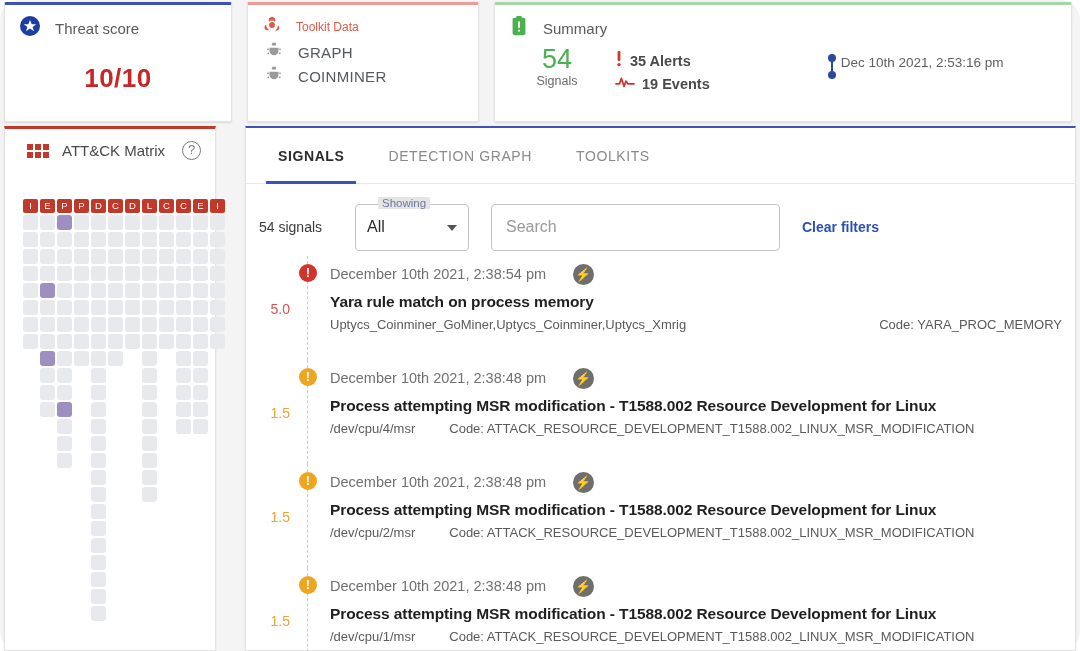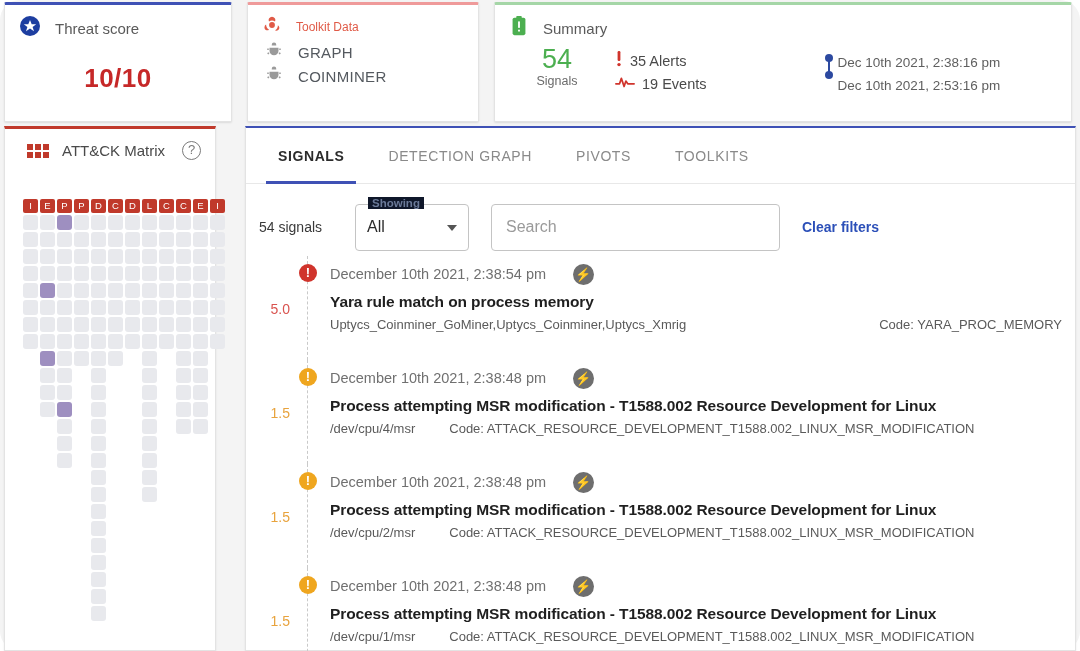--- a/index.html
+++ b/index.html
@@ -33,21 +33,21 @@
   .threat-score { text-align: center; font-size: 26px; font-weight: bold; color: #c62828; margin-top: 22px; letter-spacing: .5px; }
 
   .toolkit-item { display: flex; align-items: center; gap: 15px; padding: 2px 0 0 17px; }
   .toolkit-item .tk-label { font-size: 15px; color: #54595f; letter-spacing: .3px; }
 
   
   .summary-body { display: flex; align-items: flex-start; padding: 4px 0 0 16px; }
   .sum-signals { width: 92px; text-align: center; }
   .sum-signals .num { font-size: 27px; color: #4caf50; line-height: 1.05; }
   .sum-signals .lbl { font-size: 12.5px; color: #6b6b6b; margin-top: 1px; }
-  .sum-counts { margin-left: 12px; padding-top: 4px; }
+  .sum-counts { margin-left: 12px; padding-top: 4px; font-weight: bold; }
   .sum-line { display: flex; align-items: center; gap: 7px; height: 23px; }
   .sum-line .txt { font-size: 14.5px; color: #4a4a4a; }
   .sum-times { margin-left: 118px; padding-top: 6px; position: relative; }
   .time-line { display: flex; align-items: center; gap: 8px; height: 23px; }
   .time-line .txt { font-size: 13.5px; color: #5f5f5f; }
   .dot-col { position: absolute; left: 0px; top: 9px; width: 9px; height: 25px; }
   .dot { width: 8px; height: 8px; border-radius: 50%; background: #2c49a0; position: absolute; left: 0; }
   .dot.top { top: 0; } .dot.bot { top: 17px; }
   .dot-stem { position: absolute; left: 3px; top: 4px; width: 2px; height: 17px; background: #2c49a0; }
   .time-texts { margin-left: 13px; }
@@ -91,22 +91,22 @@
   .tab.active:after { content: ""; position: absolute; left: 10px; right: 10px; bottom: 0; height: 3px; background: #3f51b5; }
 
   
   .filter-bar { display: flex; align-items: center; padding: 14px 0 0 13px; height: 72px; }
   .signals-count { font-size: 14px; color: #3a3a3a; width: 92px; }
   .select-box {
     position: relative; width: 114px; height: 47px; border: 1px solid #c4c4c4; border-radius: 4px;
     margin-left: 4px; display: flex; align-items: center; padding: 0 11px; cursor: pointer;
   }
   .select-box .legend {
-    position: absolute; top: -8px; left: 12px; background: #0f172a; padding: 0 4px;
-    font-size: 11.5px; color: #6b7a99; font-weight: bold;
+    position: absolute; top: -8px; left: 22px; background: #e5e5e5; padding: 0 4px;
+    font-size: 11.5px; color: #6b7a99;
   }
   .select-value { font-size: 16px; color: #2b2b2b; }
   .caret { position: absolute; right: 11px; top: 20px; width: 0; height: 0;
            border-left: 5px solid transparent; border-right: 5px solid transparent; border-top: 6px solid #555; }
   .search-box {
     margin-left: 22px; width: 289px; height: 47px; border: 1px solid #c4c4c4; border-radius: 4px;
     display: flex; align-items: center; padding: 0 12px;
   }
   .search-box input {
     border: 0; outline: 0; width: 100%; font-size: 16px; color: #2b2b2b;
@@ -233,23 +233,20 @@
             <span class="txt">19 Events</span>
           </div>
         </div>
         <div class="sum-times">
           <div class="dot-col">
             <div class="dot-stem"></div>
             <div class="dot top"></div>
             <div class="dot bot"></div>
           </div>
           <div class="time-texts">
-            <div class="time-line">
-              <span class="txt">Dec 10th 2021, 2:38:16 pm</span>
-            </div>
             <div class="time-line">
               <span class="txt">Dec 10th 2021, 2:53:16 pm</span>
             </div>
           </div>
         </div>
       </div>
     </div>
   </div>
 
   <div class="left-panel">
@@ -450,21 +447,20 @@
             <div class="cell"></div>
           </div>
         </div>
     </div>
   </div>
 
   <div class="right-panel">
     <div class="tabs">
         <div class="tab active">SIGNALS</div>
         <div class="tab">DETECTION GRAPH</div>
-        <div class="tab">PIVOTS</div>
         <div class="tab">TOOLKITS</div>
       </div>
 
     <div class="filter-bar">
       <span class="signals-count">54 signals</span>
       <div class="select-box">
         <span class="legend">Showing</span>
         <span class="select-value">All</span>
         <span class="caret"></span>
       </div>

